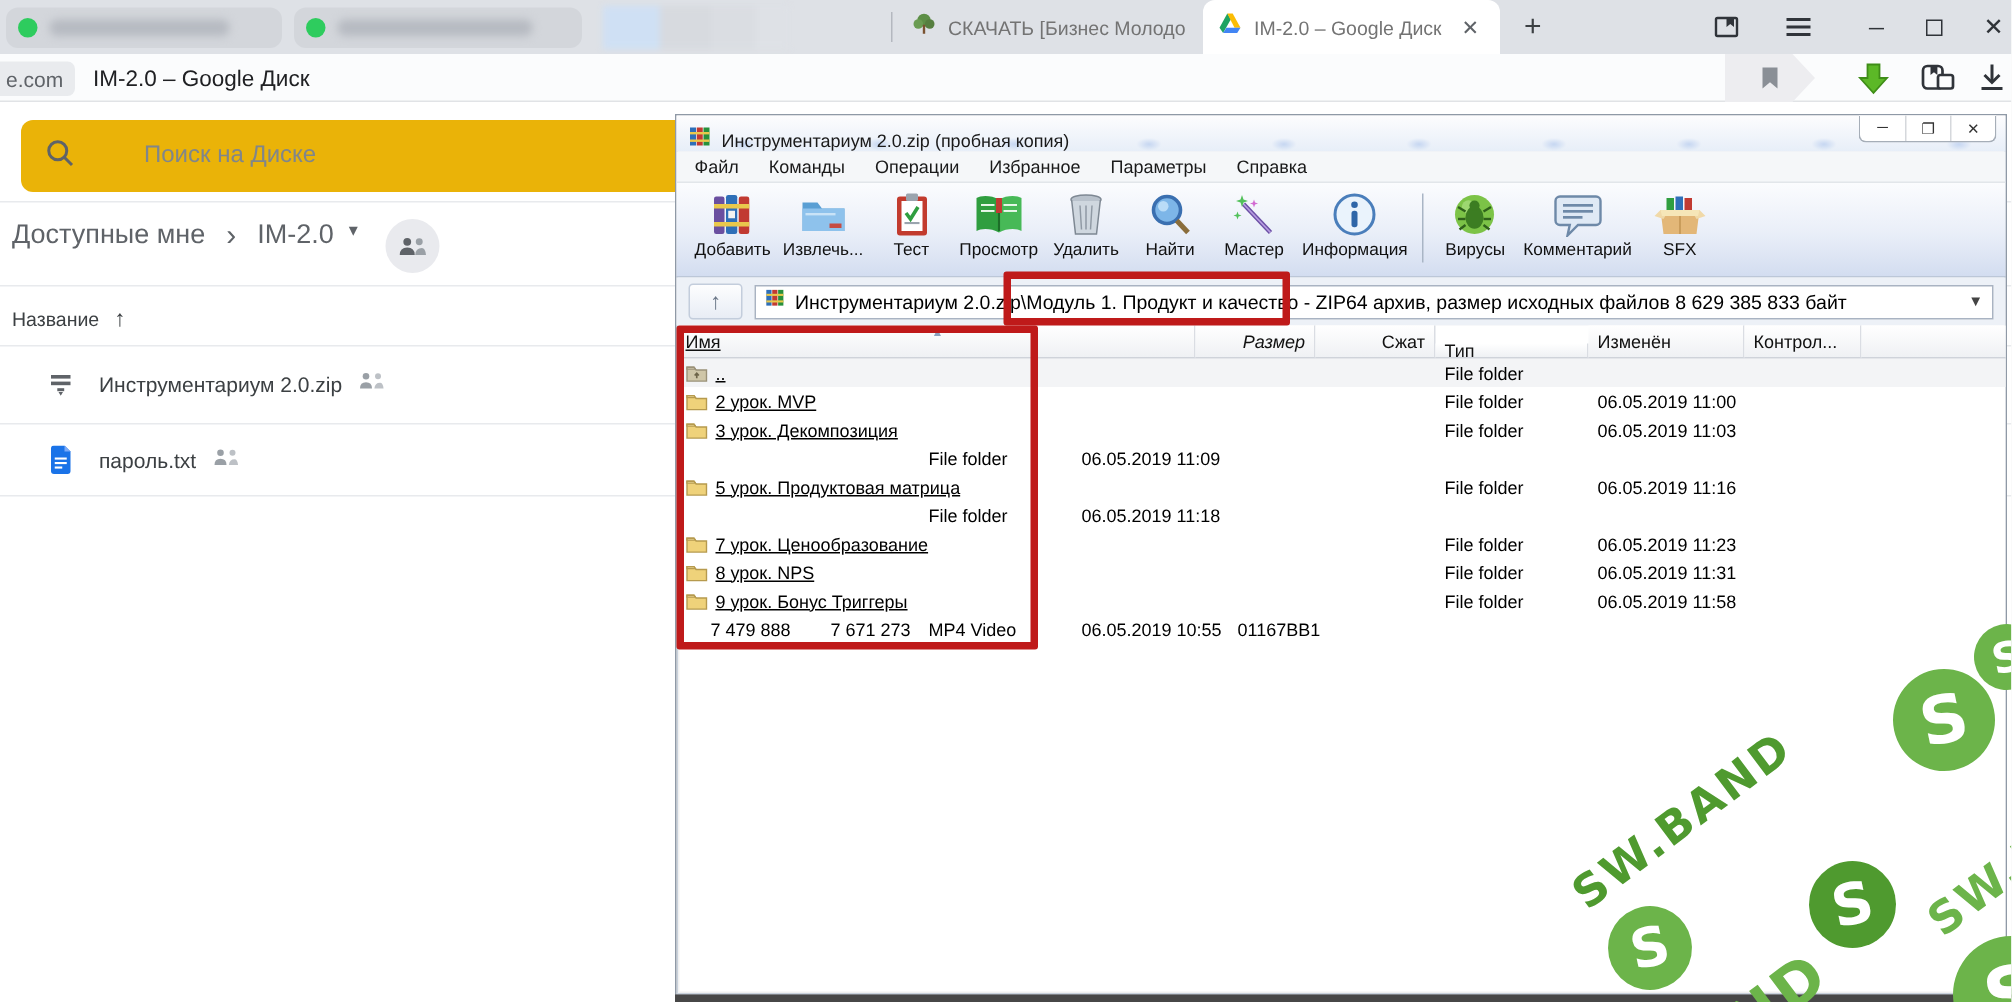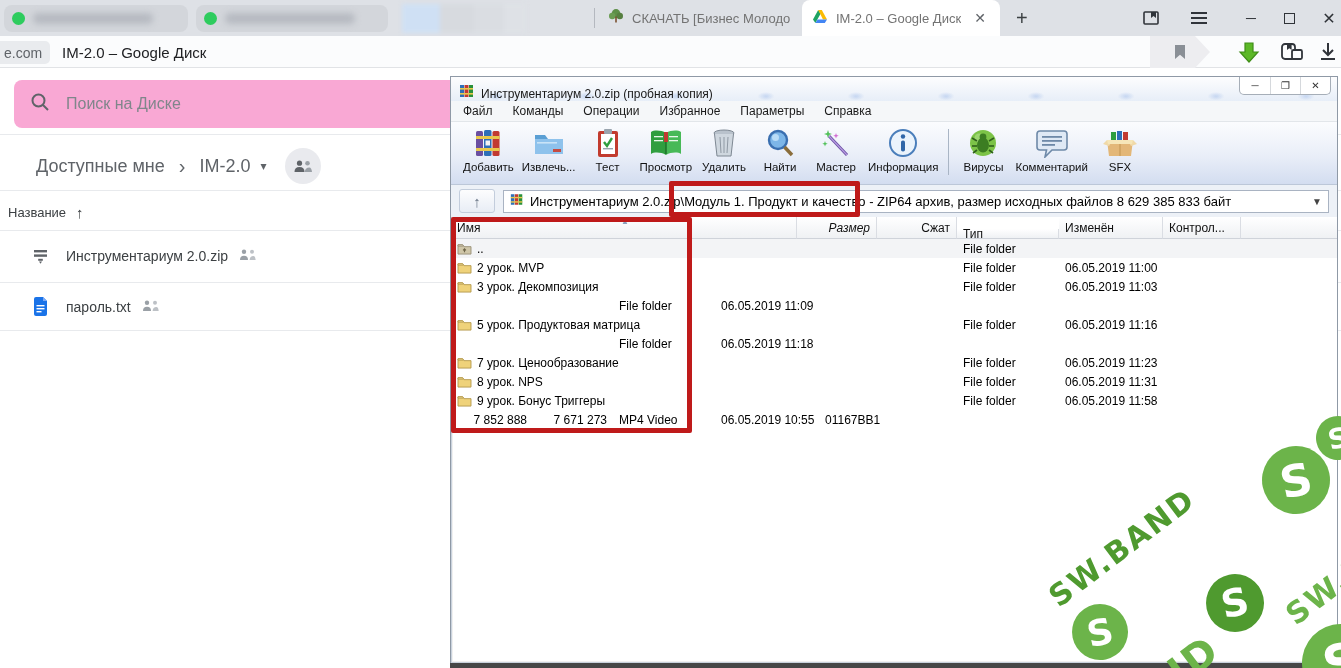--- a/index.html
+++ b/index.html
@@ -27,25 +27,25 @@
   .winctl .sq { width:11px; height:11px; border:1.5px solid #2f3338; }
 
   
   .urlbar { left:0; top:36px; width:1341px; height:32px; background:#fbfcfd; border-bottom:1px solid #e1e3e6; }
   .url-chip { left:0; top:41px; height:23px; background:#e9ebee; border-radius:0 5px 5px 0; padding:0 8px 0 4px; font-size:14px; color:#5f6368; display:flex; align-items:center; }
   .page-title { left:62px; top:36px; height:32px; display:flex; align-items:center; font-size:15px; color:#202124; }
   .urlbar-end { left:1150px; top:36px; width:60px; height:32px; background:#ededf0; clip-path:polygon(0 0,75% 0,100% 50%,75% 100%,0 100%); display:flex; align-items:center; justify-content:center; }
 
   
   .drive { left:0; top:68px; width:1341px; height:600px; background:#fff; }
-  .drive-search { left:14px; top:12px; width:752px; height:48px; background:#f9a8d4; border-radius:8px; display:flex; align-items:center; padding:0 16px; }
+  .drive-search { left:14px; top:12px; width:752px; height:48px; background:#eab308; border-radius:8px; display:flex; align-items:center; padding:0 16px;gap:30px; }
   .drive-search input { border:none; outline:none; background:transparent; font-size:16px; color:#3c4043; margin-left:16px; width:600px; font-family:"Liberation Sans",sans-serif; }
   .drive-search input::placeholder { color:#80868b; opacity:1; }
   .hr { left:0; width:1341px; height:1px; background:#e8eaed; }
-  .crumbrow { left:36px; top:78px; height:40px; display:flex; align-items:center; }
+  .crumbrow { left:8px; top:78px; height:40px; display:flex; }
   .crumb { font-size:18px; color:#5f6368; }
   .crumb-chev { font-size:20px; color:#5f6368; margin:0 14px; }
   .crumb-caret { font-size:12px; color:#5f6368; margin-left:10px; }
   .avatar { width:36px; height:36px; border-radius:50%; background:#e9eaee; display:flex; align-items:center; justify-content:center; margin-left:18px; }
   .namehead { left:8px; top:136px; display:flex; align-items:center; font-size:13px; color:#3c4043; }
   .namehead .arrow { font-size:15px; margin-left:10px; color:#3c4043; }
   .drow { left:0; width:1341px; display:flex; align-items:center; }
   .drow .ficon { width:36px; display:flex; justify-content:center; margin-left:22px; flex:none; }
   .drow .fname { font-size:14px; color:#3c4043; margin-left:8px; }
   .drow .shared { margin-left:10px; }
@@ -72,21 +72,21 @@
   .wr-combo .ptxt { font-size:13px; color:#000; white-space:nowrap; margin-left:6px; }
   .wr-combo .caret { margin-left:auto; font-size:10px; color:#444; }
   .wr-list { left:2px; top:140px; width:884px; height:444px; background:#fff; }
   .wr-header { display:flex; height:22px; position:relative; }
   .wr-hcell { background:linear-gradient(#ffffff,#eff1f4); border-right:1px solid #dadde3; border-bottom:1px solid #cfd3da; font-size:12px; color:#111; display:flex; align-items:center; padding:0 6px; }
   .wr-hcell.r { justify-content:flex-end; }
   .sort-tri { position:absolute; left:168px; top:0; font-size:8px; color:#8aa0bd; }
   .wr-row { display:flex; height:19px; align-items:center; font-size:12px; color:#000; }
   .wr-row.updir { background:#f3f4f6; }
   .wc { flex:none; display:flex; align-items:center; padding:0 6px; height:100%; overflow:hidden; white-space:nowrap; }
-  .c-name { width:344px; padding-left:4px; }
+  .c-name { width:344px; padding-left:4px;text-decoration:underline; }
   .c-name svg { flex:none; margin-right:5px; }
   .c-size { width:80px; justify-content:flex-end; }
   .c-packed { width:80px; justify-content:flex-end; }
   .c-type { width:102px; }
   .c-mod { width:104px; }
   .c-crc { width:78px; }
   .c-rest { flex:1; }
   .wr-bottomstrip { left:450px; top:663px; width:891px; height:5px; background:#474747; }
 
   
@@ -590,21 +590,21 @@
           </span>
         <span class="wc c-size"></span>
           <span class="wc c-packed"></span>
           <span class="wc c-type">File folder</span>
           <span class="wc c-mod">06.05.2019 11:58</span>
           <span class="wc c-crc"></span>
           <span class="wc c-rest"></span>
       </div>
 
       <div class="wr-row">
-        <span class="wc c-size">7 852 888</span>
+        <span class="wc c-size">7 479 888</span>
           <span class="wc c-packed">7 671 273</span>
           <span class="wc c-type">MP4 Video</span>
           <span class="wc c-mod">06.05.2019 10:55</span>
           <span class="wc c-crc">01167BB1</span>
           <span class="wc c-rest"></span>
       </div>
     </div>
   </div>
   <div class="abs wr-bottomstrip"></div>
 

